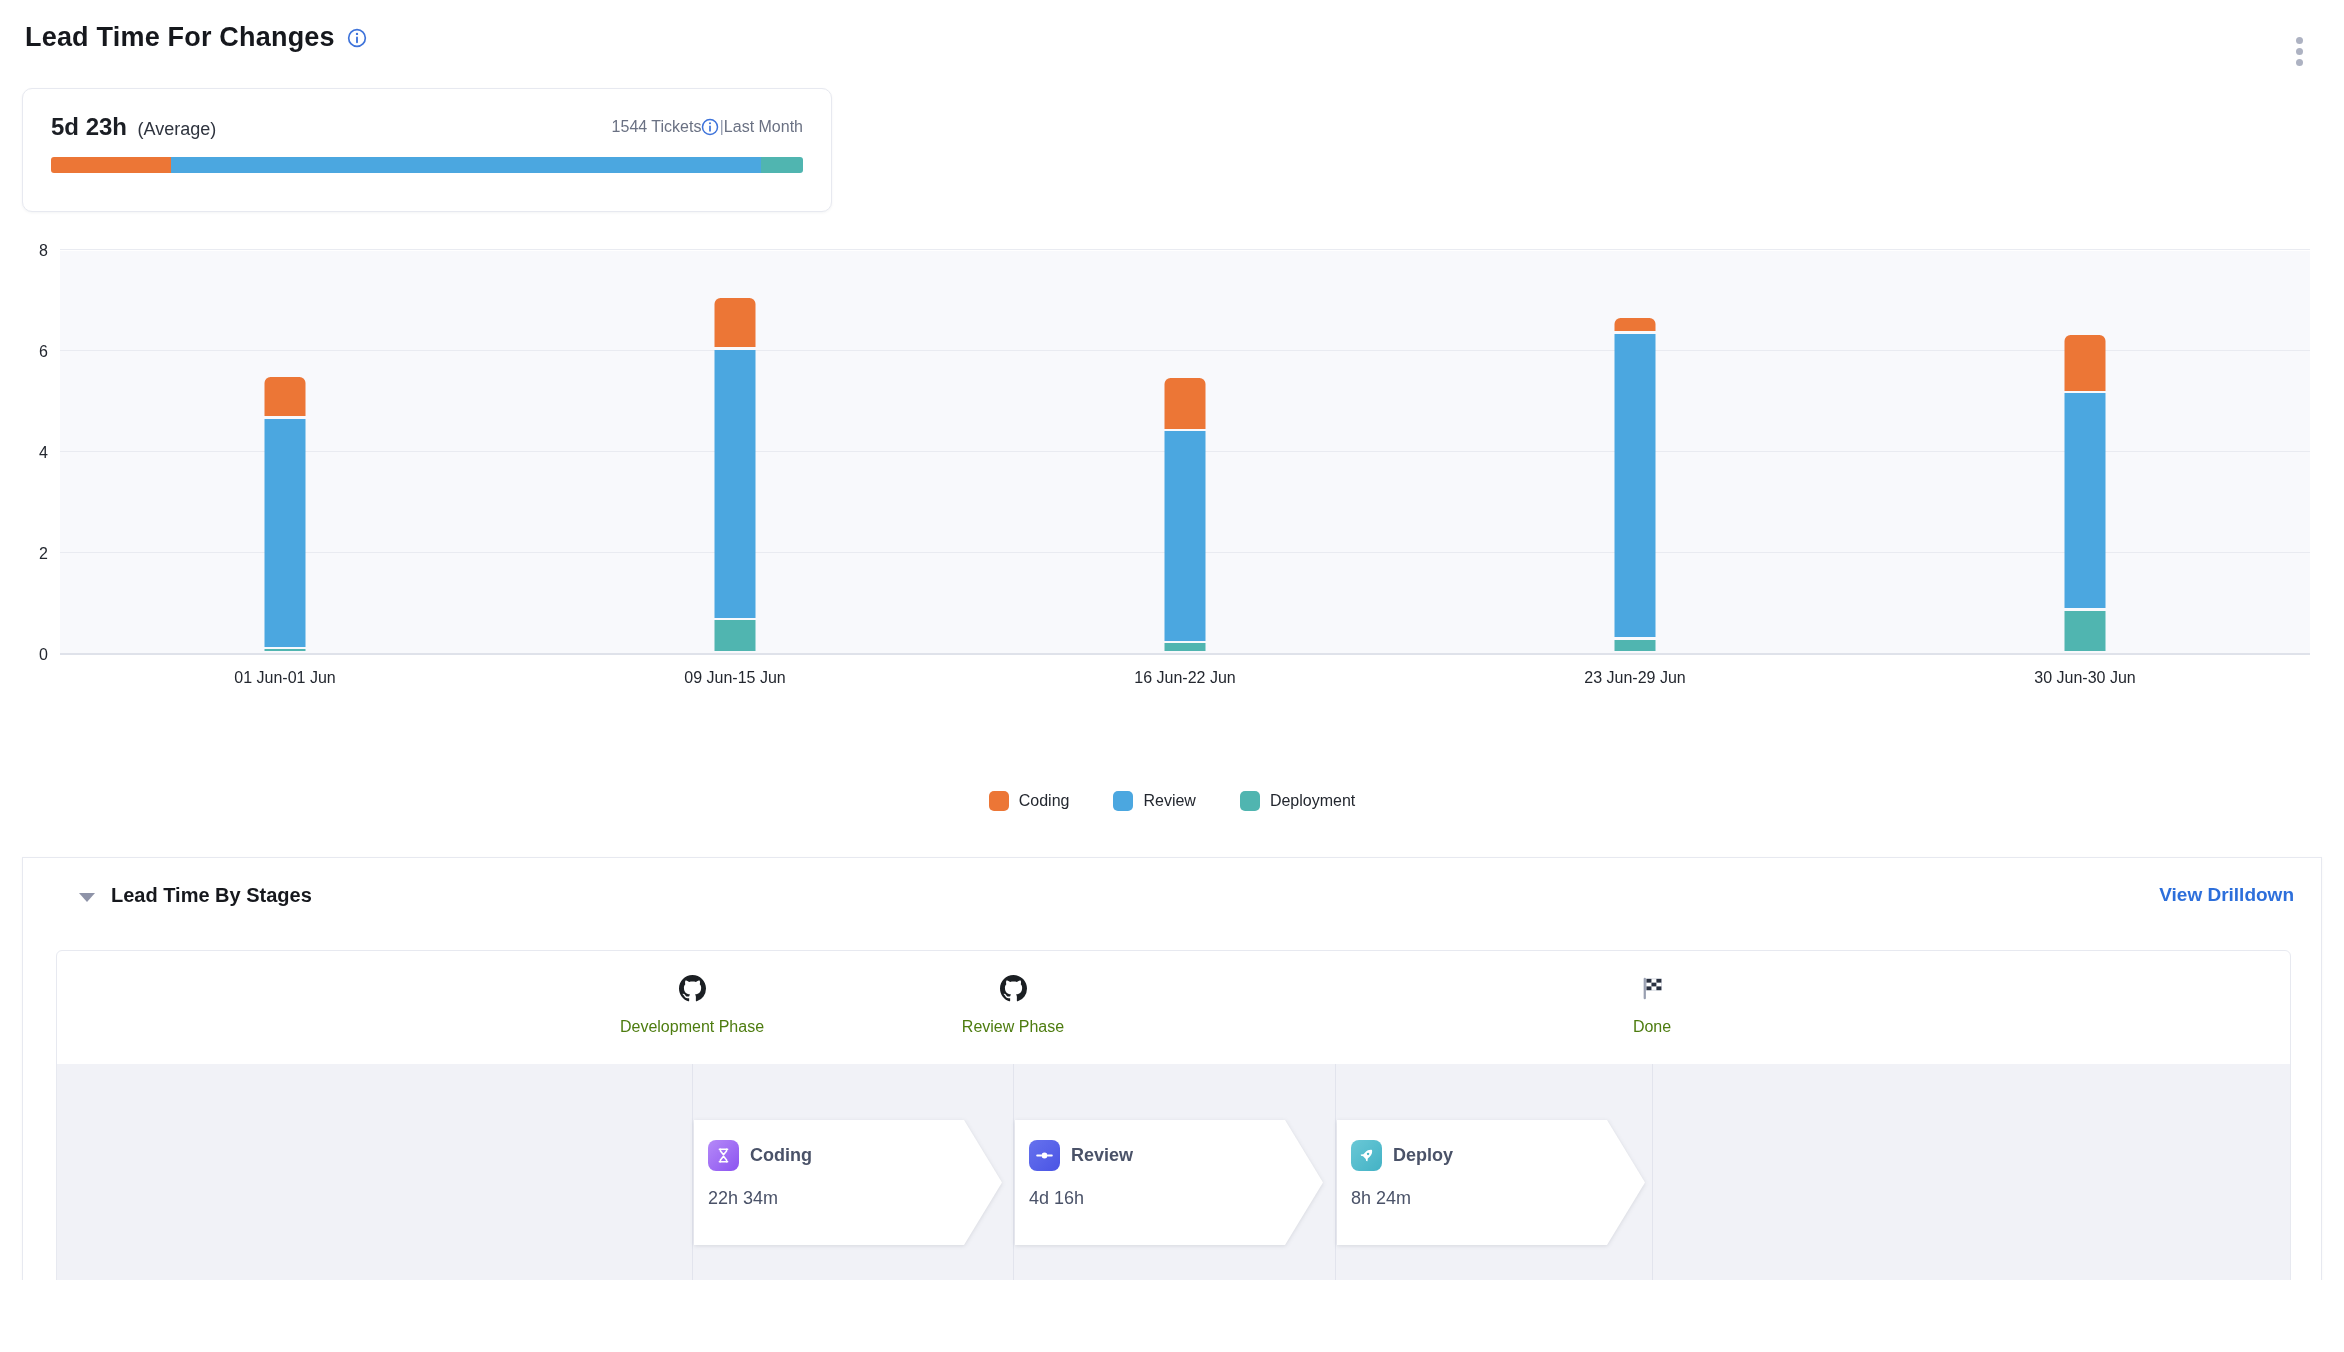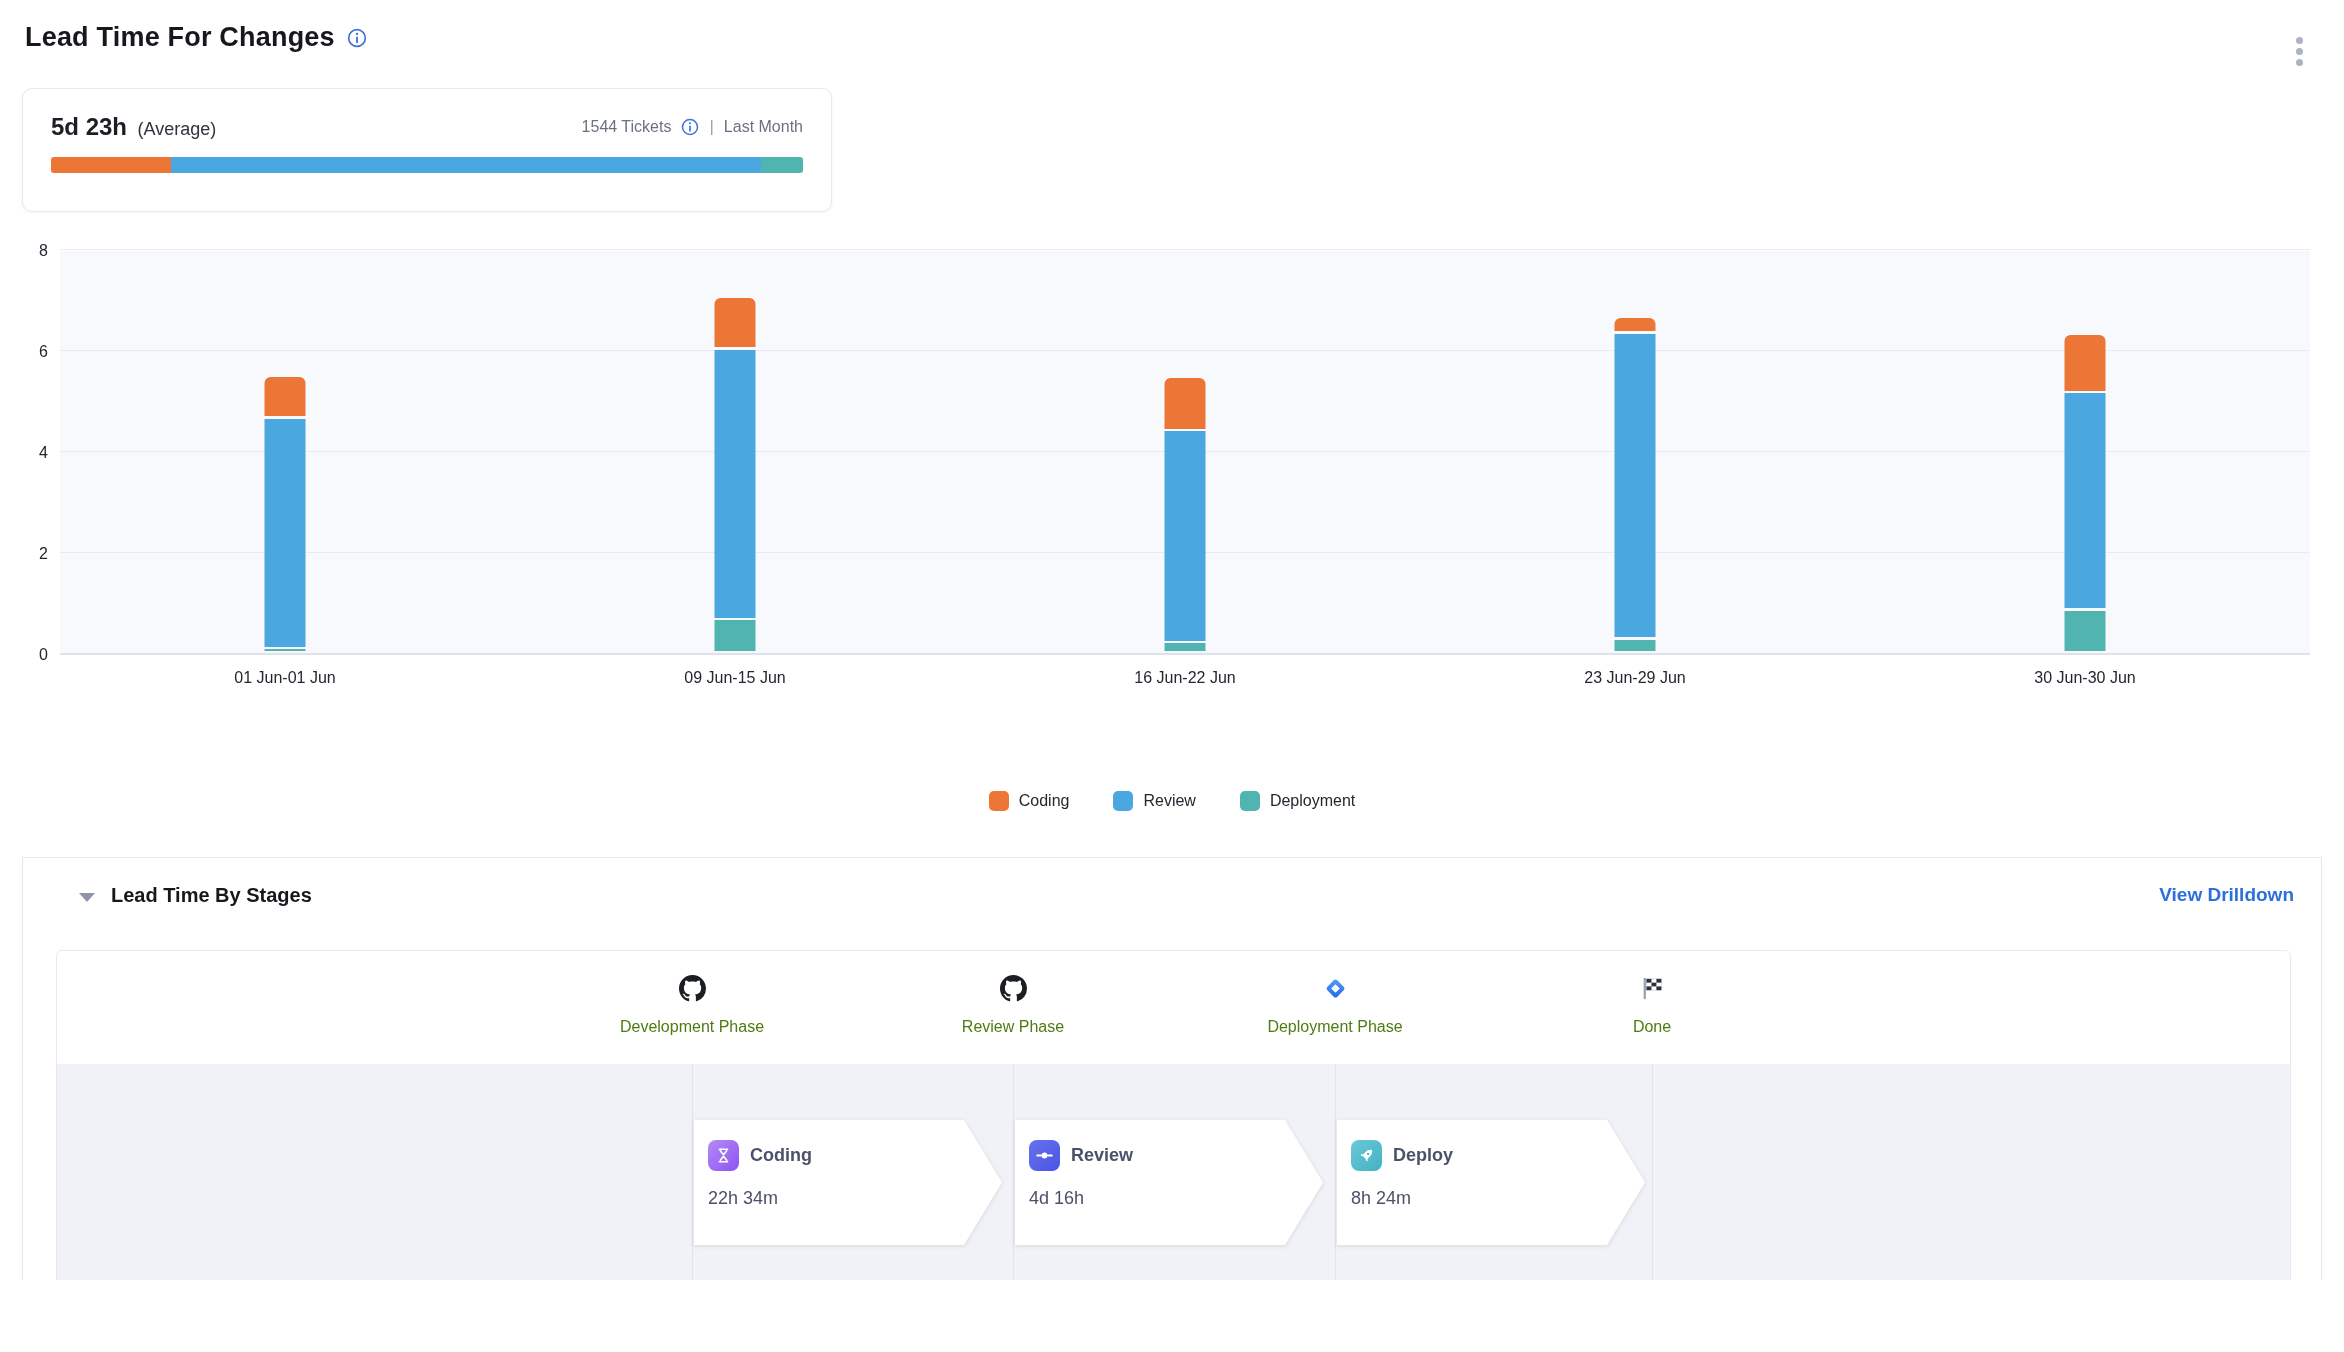--- a/index.html
+++ b/index.html
@@ -15,21 +15,21 @@
     display:flex; flex-direction:column; align-items:center; justify-content:center; gap:4px; cursor:pointer; }
   .kebab i { width:7px; height:7px; border-radius:50%; background:#adb2c2; }
 
   
   .summary-card { position:absolute; left:22px; top:88px; width:810px; height:124px;
     background:#fff; border:1px solid #e7e9f0; border-radius:10px;
     box-shadow:0 1px 3px rgba(25,30,50,.05); padding:24px 28px 0 28px; }
   .summary-top { display:flex; align-items:center; justify-content:space-between; }
   .avg-value { font-size:24px; font-weight:700; color:#1b1e24; }
   .avg-label { font-size:18px; color:#2e333e; margin-left:6px; }
-  .summary-right { display:flex; align-items:center; gap:10px; font-size:16px; color:#6a7183; }
+  .summary-right { display:flex; align-items:center; gap:0; font-size:16px; color:#6a7183; }
   .summary-right .sep { color:#9aa1b3; font-size:17px; }
   .mini-bar { margin-top:16px; height:16px; display:flex; border-radius:3px; overflow:hidden; }
   .mini-bar span { height:100%; }
 
   
   .chart-wrap { position:absolute; left:0; top:251px; width:2344px; }
   .plot { position:absolute; left:60px; top:0; width:2250px; height:404px;
     background:#f8f9fc; border-bottom:1px solid #dfe2ea; }
   .gridline { position:absolute; left:0; width:100%; height:1px; background:#e9ebf1; }
   .ytick { position:absolute; left:14px; width:34px; text-align:right;
@@ -203,35 +203,20 @@
         <span class="phase-label">Development Phase</span>
       </div>
       <div class="phase-header" style="left:956px;">
         <span>
           <svg viewBox="0 0 16 16" width="27" height="27" fill="#1b1f23">
               <path d="M8 0C3.58 0 0 3.58 0 8c0 3.54 2.29 6.53 5.47 7.59.4.07.55-.17.55-.38 0-.19-.01-.82-.01-1.49-2.01.37-2.53-.49-2.69-.94-.09-.23-.48-.94-.82-1.13-.28-.15-.68-.52-.01-.53.63-.01 1.08.58 1.23.82.72 1.21 1.87.87 2.33.66.07-.52.28-.87.51-1.07-1.78-.2-3.64-.89-3.64-3.95 0-.87.31-1.59.82-2.15-.08-.2-.36-1.02.08-2.12 0 0 .67-.21 2.2.82.64-.18 1.32-.27 2-.27s1.36.09 2 .27c1.53-1.04 2.2-.82 2.2-.82.44 1.1.16 1.92.08 2.12.51.56.82 1.27.82 2.15 0 3.07-1.87 3.75-3.65 3.95.29.25.54.73.54 1.48 0 1.07-.01 1.93-.01 2.2 0 .21.15.46.55.38A8.01 8.01 0 0 0 16 8c0-4.42-3.58-8-8-8z"></path>
             </svg>
         </span>
         <span class="phase-label">Review Phase</span>
       </div>
-      <div class="phase-header" style="left:1278px;">
-        <span>
-          <svg viewBox="0 0 18 18" width="27" height="27">
-            <defs>
-                <linearGradient id="jg1" x1="0" y1="0" x2="1" y2="1">
-                  <stop offset="0" stop-color="#5AA0F5"></stop>
-                  <stop offset="1" stop-color="#2066E8"></stop>
-                </linearGradient>
-              </defs>
-            <rect x="4.3" y="4.3" width="9.4" height="9.4" rx="1.7" transform="rotate(45 9 9)" fill="url(#jg1)"></rect>
-            <rect x="6.95" y="6.95" width="4.1" height="4.1" transform="rotate(45 9 9)" fill="#fff"></rect>
-          </svg>
-        </span>
-        <span class="phase-label">Deployment Phase</span>
-      </div>
       <div class="phase-header" style="left:1595px;">
         <span>
           <svg viewBox="0 0 18 18" width="27" height="27">
             <rect x="3.1" y="1.8" width="1.5" height="14.4" rx="0.75" fill="#99a0b1"></rect>
             <rect x="5" y="2.6" width="9.9" height="7.5" fill="#ffffff" stroke="#c9cdd8" stroke-width="0.5"></rect>
             <rect x="5" y="2.6" width="3.3" height="2.5" fill="#2a3140"></rect>
               <rect x="11.6" y="2.6" width="3.3" height="2.5" fill="#2a3140"></rect>
             <rect x="8.3" y="5.1" width="3.3" height="2.5" fill="#2a3140"></rect>
             <rect x="5" y="7.6" width="3.3" height="2.5" fill="#2a3140"></rect>
               <rect x="11.6" y="7.6" width="3.3" height="2.5" fill="#2a3140"></rect>

